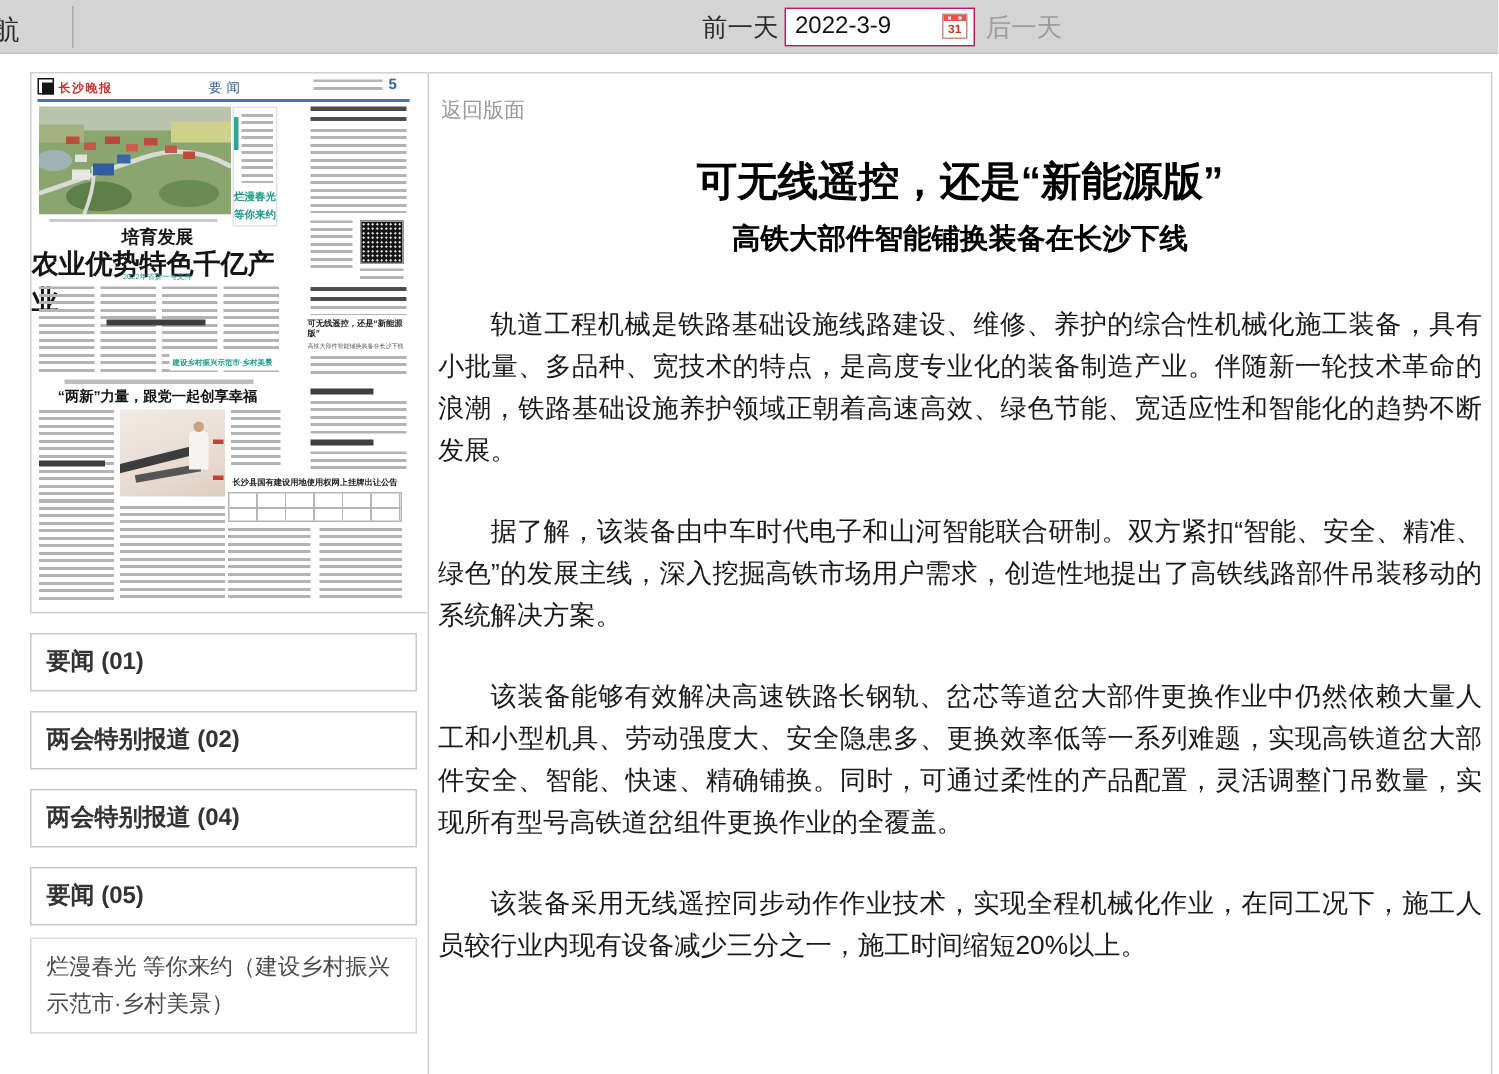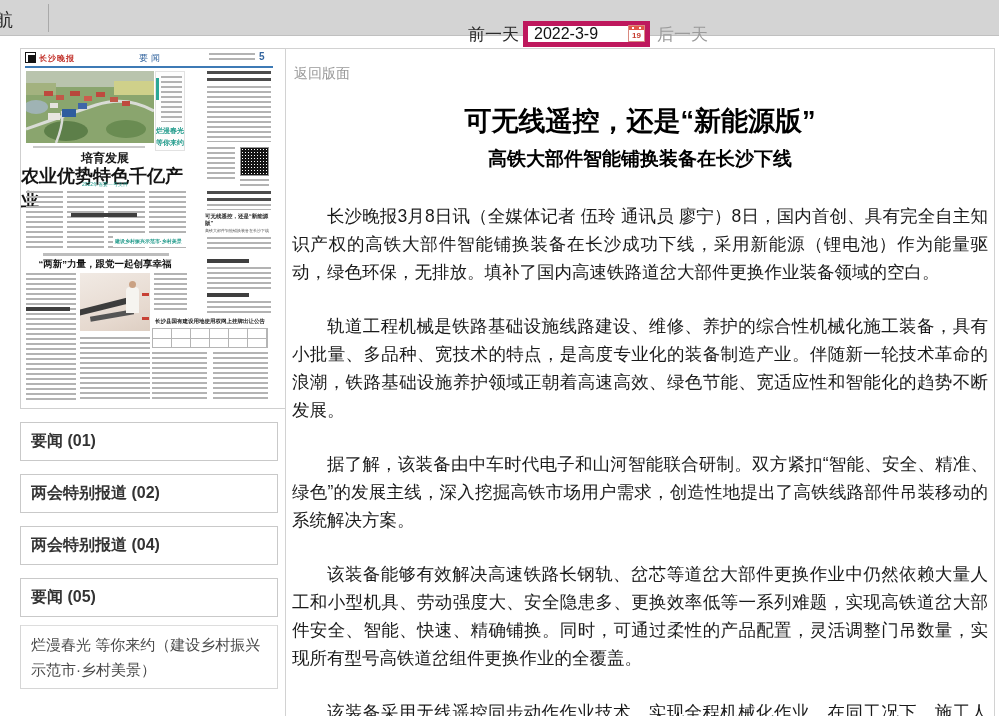--- a/index.html
+++ b/index.html
@@ -6,25 +6,25 @@
   html,body { width:999px; height:716px; overflow:hidden; background:#fff;
     font-family:"Liberation Sans","DejaVu Sans",sans-serif; }
   body { position:relative; }
 
   
   .topbar { position:absolute; left:0; top:0; width:999px; height:36px;
     background:#d4d4d4; border-bottom:1px solid #c0c0c0; }
   .nav-frag { position:absolute; left:-5px; top:8px; font-size:18px; color:#2a2a2a; cursor:pointer; }
   .tb-divider { position:absolute; left:48px; top:4px; width:1px; height:28px; background:#a9a9a9; }
   .tb-date { position:absolute; left:65px; top:9px; font-size:17px; color:#1e1e1e; }
-  .tb-right { position:absolute; left:468px; top:16px; height:36px; display:flex; align-items:center; }
+  .tb-right { position:absolute; left:468px; top:0; height:36px; display:flex; align-items:center; }
   .tb-link { font-size:17px; color:#2b2b2b; text-decoration:none; cursor:pointer; }
   .tb-link.disabled { color:#9b9b9b; cursor:default; }
   .date-wrap { position:relative; margin:0 7px 0 4px; }
-  .date-input { width:127px; height:26px; border:5px solid #be185d; background:#fff;
+  .date-input { width:127px; height:26px; border:1px solid #be185d; background:#fff;
     font-size:16px; color:#111; padding:1px 24px 1px 6px;
     font-family:"Liberation Sans","DejaVu Sans",sans-serif; }
   .cal-icon { position:absolute; right:5px; top:4px; width:17px; height:17px; background:#fff;
     border:1px solid #d98a80; cursor:pointer; }
   .cal-top { position:absolute; top:0; left:0; right:0; height:4px; background:#e2574a; }
   .cal-top:before { content:""; position:absolute; left:3px; top:1px; width:2px; height:2px; background:#fff; }
   .cal-top:after { content:""; position:absolute; right:3px; top:1px; width:2px; height:2px; background:#fff; }
   .cal-num { position:absolute; top:5px; left:0; right:0; text-align:center;
     font-size:8px; font-weight:bold; color:#c63b2e; line-height:10px; }
 
@@ -65,21 +65,21 @@
 
 <div class="topbar">
   <span class="nav-frag">航</span>
   <span class="tb-divider"></span>
   <div class="tb-right">
     <a class="tb-link">前一天</a>
     <span class="date-wrap">
       <input class="date-input" value="2022-3-9" style="">
       <span class="cal-icon">
         <span class="cal-top"></span>
-        <span class="cal-num">19</span>
+        <span class="cal-num">31</span>
       </span>
     </span>
     <a class="tb-link disabled">后一天</a>
   </div>
 </div>
 
 <div class="sidebar">
 
   <div class="thumb">
 
@@ -180,19 +180,18 @@
     <div class="article-item">烂漫春光 等你来约（建设乡村振兴示范市·乡村美景）</div>
 
   </div>
 </div>
 
 <div class="main-panel">
   <a class="back-link">返回版面</a>
   <h1 class="a-title">可无线遥控，还是“新能源版”</h1>
   <h2 class="a-subtitle">高铁大部件智能铺换装备在长沙下线</h2>
   <div class="a-body">
-    <p>长沙晚报3月8日讯（全媒体记者 伍玲 通讯员 廖宁）8日，国内首创、具有完全自主知识产权的高铁大部件智能铺换装备在长沙成功下线，采用新能源（锂电池）作为能量驱动，绿色环保，无排放。填补了国内高速铁路道岔大部件更换作业装备领域的空白。</p>
     <p>轨道工程机械是铁路基础设施线路建设、维修、养护的综合性机械化施工装备，具有小批量、多品种、宽技术的特点，是高度专业化的装备制造产业。伴随新一轮技术革命的浪潮，铁路基础设施养护领域正朝着高速高效、绿色节能、宽适应性和智能化的趋势不断发展。</p>
     <p>据了解，该装备由中车时代电子和山河智能联合研制。双方紧扣“智能、安全、精准、绿色”的发展主线，深入挖掘高铁市场用户需求，创造性地提出了高铁线路部件吊装移动的系统解决方案。</p>
     <p>该装备能够有效解决高速铁路长钢轨、岔芯等道岔大部件更换作业中仍然依赖大量人工和小型机具、劳动强度大、安全隐患多、更换效率低等一系列难题，实现高铁道岔大部件安全、智能、快速、精确铺换。同时，可通过柔性的产品配置，灵活调整门吊数量，实现所有型号高铁道岔组件更换作业的全覆盖。</p>
     <p>该装备采用无线遥控同步动作作业技术，实现全程机械化作业，在同工况下，施工人员较行业内现有设备减少三分之一，施工时间缩短20%以上。</p>
   </div>
 </div>
 
 </body></html>

